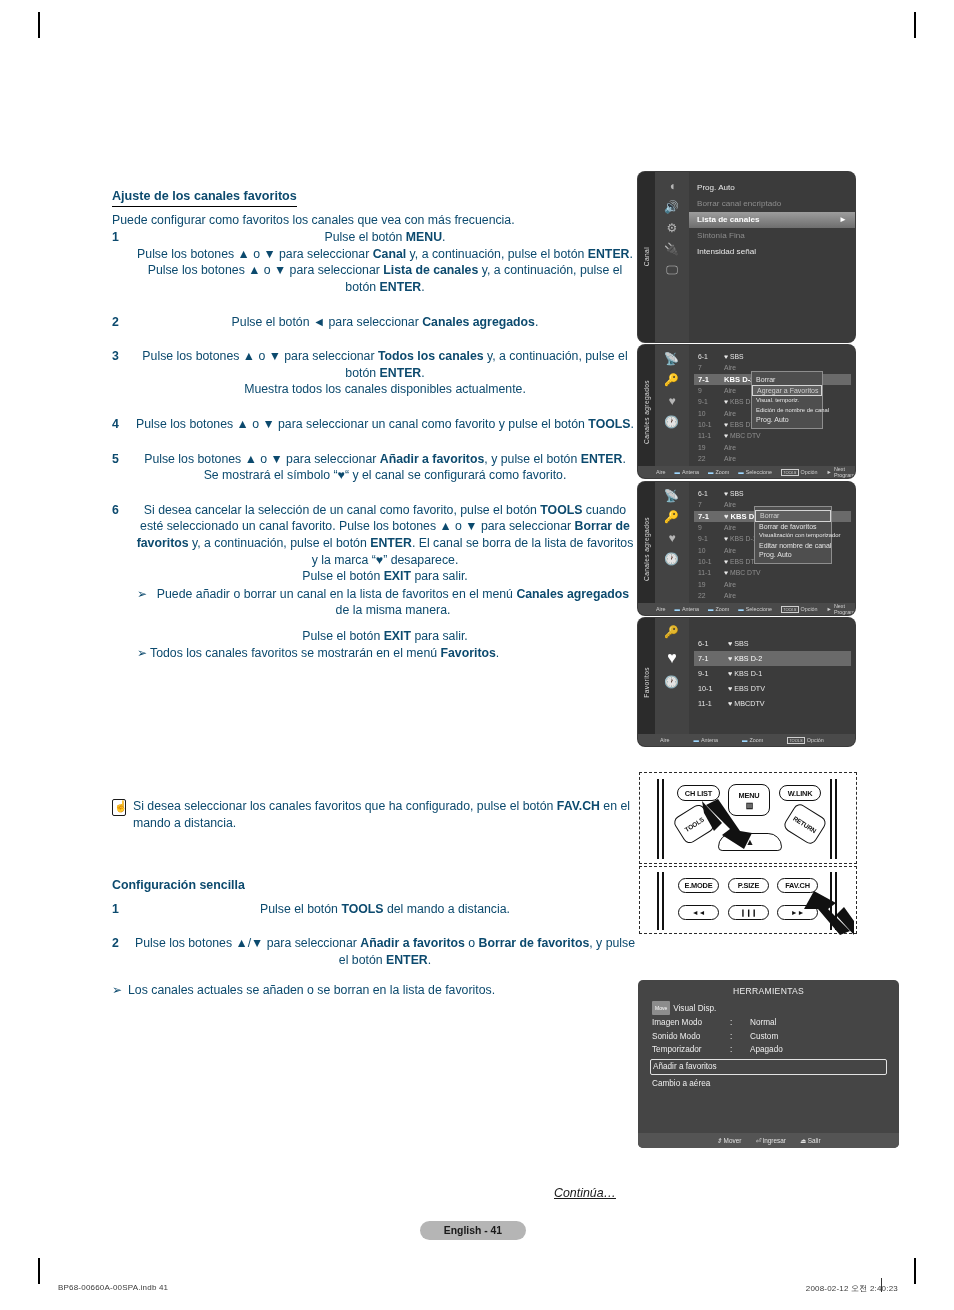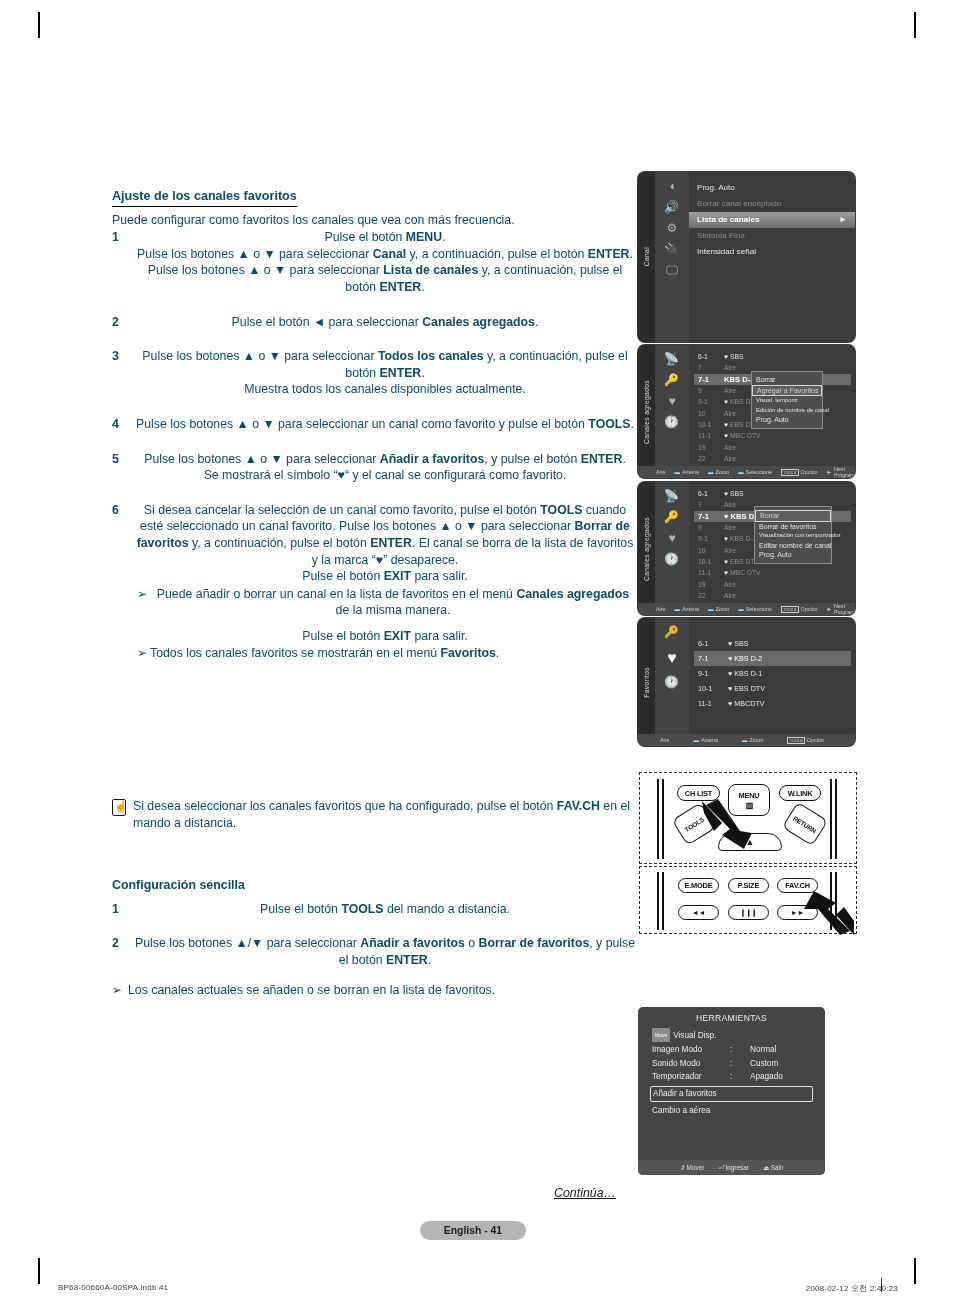--- a/index.html
+++ b/index.html
@@ -129,22 +129,22 @@
   #rem2 { left:639px; top:866px; width:218px; height:68px; }
   .rbtn {
     position:absolute; border:1.7px solid #111; border-radius:9px;
     background:#fff; font-size:7.4px; font-weight:bold; letter-spacing:-.2px;
     display:flex; align-items:center; justify-content:center; color:#111;
   }
   .rail-line { position:absolute; width:2px; background:#111; }
 
   
   #tools {
-    position:absolute; left:638px; top:980px; width:187px; height:168px;
-    background:#454545; border-radius:5px; color:#eee; overflow:hidden;margin-top:27px;
+    position:absolute; left:638px; top:980px; width:261px; height:168px;
+    background:#454545; border-radius:5px; color:#eee; overflow:hidden;
   }
   #tools .ttl { text-align:center; font-size:8.6px; padding:6px 0 5px; letter-spacing:.3px; }
   #tools .trow { display:flex; font-size:8.2px; line-height:13.6px; padding-left:14px; }
   #tools .tlabel { width:78px; flex:0 0 78px; }
   #tools .tcolon { width:20px; flex:0 0 20px; }
   #tools .tval { flex:1 1 auto; }
   #tools .tsel {
     margin:2px 12px 0 12px; border:1px solid #e2e2e2; border-radius:2px;
     font-size:8.2px; line-height:14px; padding-left:2px;
   }

